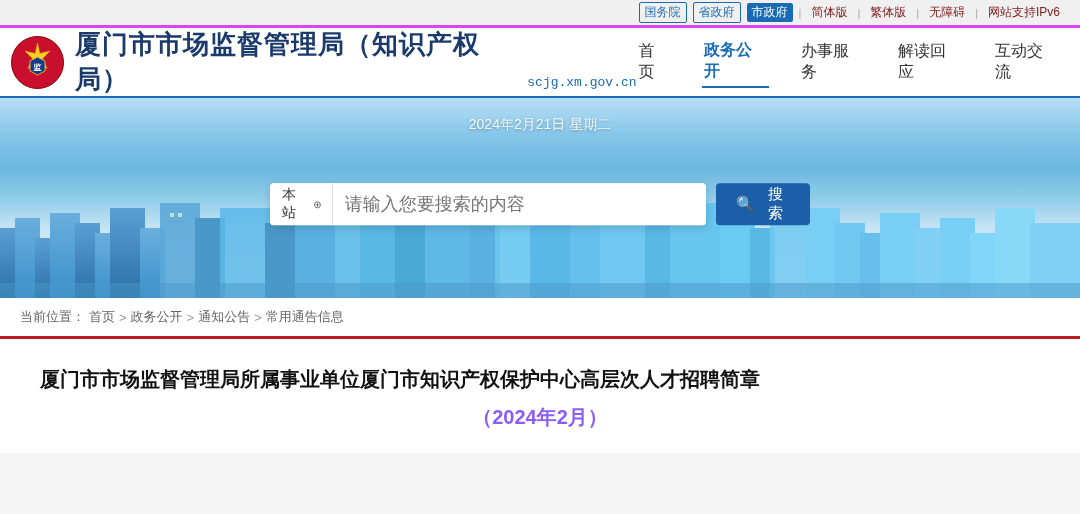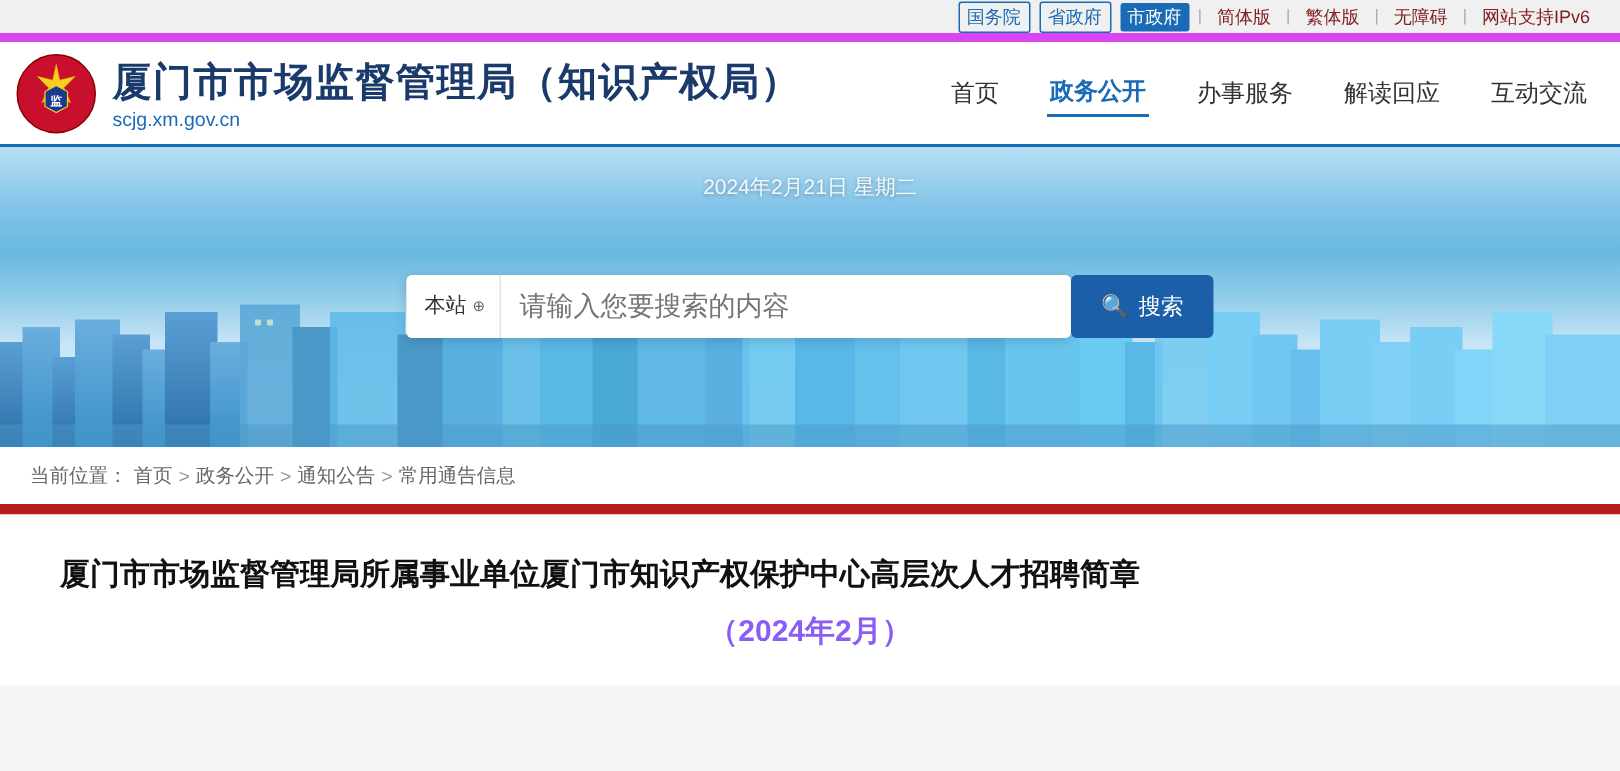--- a/index.html
+++ b/index.html
@@ -1,21 +1,21 @@
 <!DOCTYPE html>
 <html><head>
   <meta charset="utf-8">
   <style>
     * { margin: 0; padding: 0; box-sizing: border-box; }
     body { width: 1080px; height: 514px; font-family: 'Microsoft YaHei', SimHei, Arial, sans-serif; overflow: hidden; background: #f5f5f5; }
 
     
     .top-bar {
       background: #f0f0f0;
-      border-bottom: 6px solid #d946ef;
+      border-bottom: 3px solid #d946ef;
       height: 28px;
       display: flex;
       align-items: center;
       justify-content: flex-end;
       padding: 0 16px;
       gap: 8px;
       font-size: 12px;
       color: #555;
     }
     .top-bar-links { display: flex; align-items: center; gap: 6px; }
@@ -52,30 +52,31 @@
     }
     .header-left { display: flex; align-items: center; gap: 10px; }
     .header-logo {
       width: 55px;
       height: 55px;
       display: flex;
       align-items: center;
       justify-content: center;
     }
     .header-logo svg { width: 55px; height: 55px; }
-    .header-title-block { display: flex; flex-direction: column; }
+    .header-title-block { display: flex; flex-direction: row; font-family: Liberation Mono, monospace; }
     .header-title-main {
       font-size: 26px;
       font-weight: bold;
       color: #1a3a6b;
       letter-spacing: 1px;
     }
     .header-title-sub {
       font-size: 13px;
       color: #1a6bb5;
+      margin-top: 48px;
     }
     .header-nav { display: flex; align-items: center; gap: 30px; }
     .nav-item {
       font-size: 16px;
       color: #333;
       cursor: pointer;
       padding: 4px 2px;
       text-decoration: none;
     }
     .nav-item.active {
@@ -114,20 +115,21 @@
       text-shadow: 0 1px 3px rgba(0,0,0,0.3);
       white-space: nowrap;
     }
     .banner-search-row {
       position: absolute;
       top: 50%;
       left: 50%;
       transform: translate(-50%, -35%);
       display: flex;
       align-items: flex-end;
+      gap: 10px;
     }
     .search-box {
       display: flex;
       align-items: center;
       background: white;
       height: 42px;
       border-radius: 4px;
       overflow: hidden;
       box-shadow: 0 2px 8px rgba(0,0,0,0.15);
     }
@@ -182,21 +184,21 @@
       bottom: 0;
       width: 100%;
     }
 
     
     .breadcrumb-bar {
       background: white;
       padding: 10px 20px;
       font-size: 13px;
       color: #666;
-      border-bottom: 7px solid #b91c1c;
+      border-bottom: 3px solid #b91c1c;
       display: flex;
       align-items: center;
       gap: 4px;
     }
     .breadcrumb-link { color: #666; cursor: pointer; }
     .breadcrumb-sep { color: #999; }
 
     
     .content-area {
       background: white;

